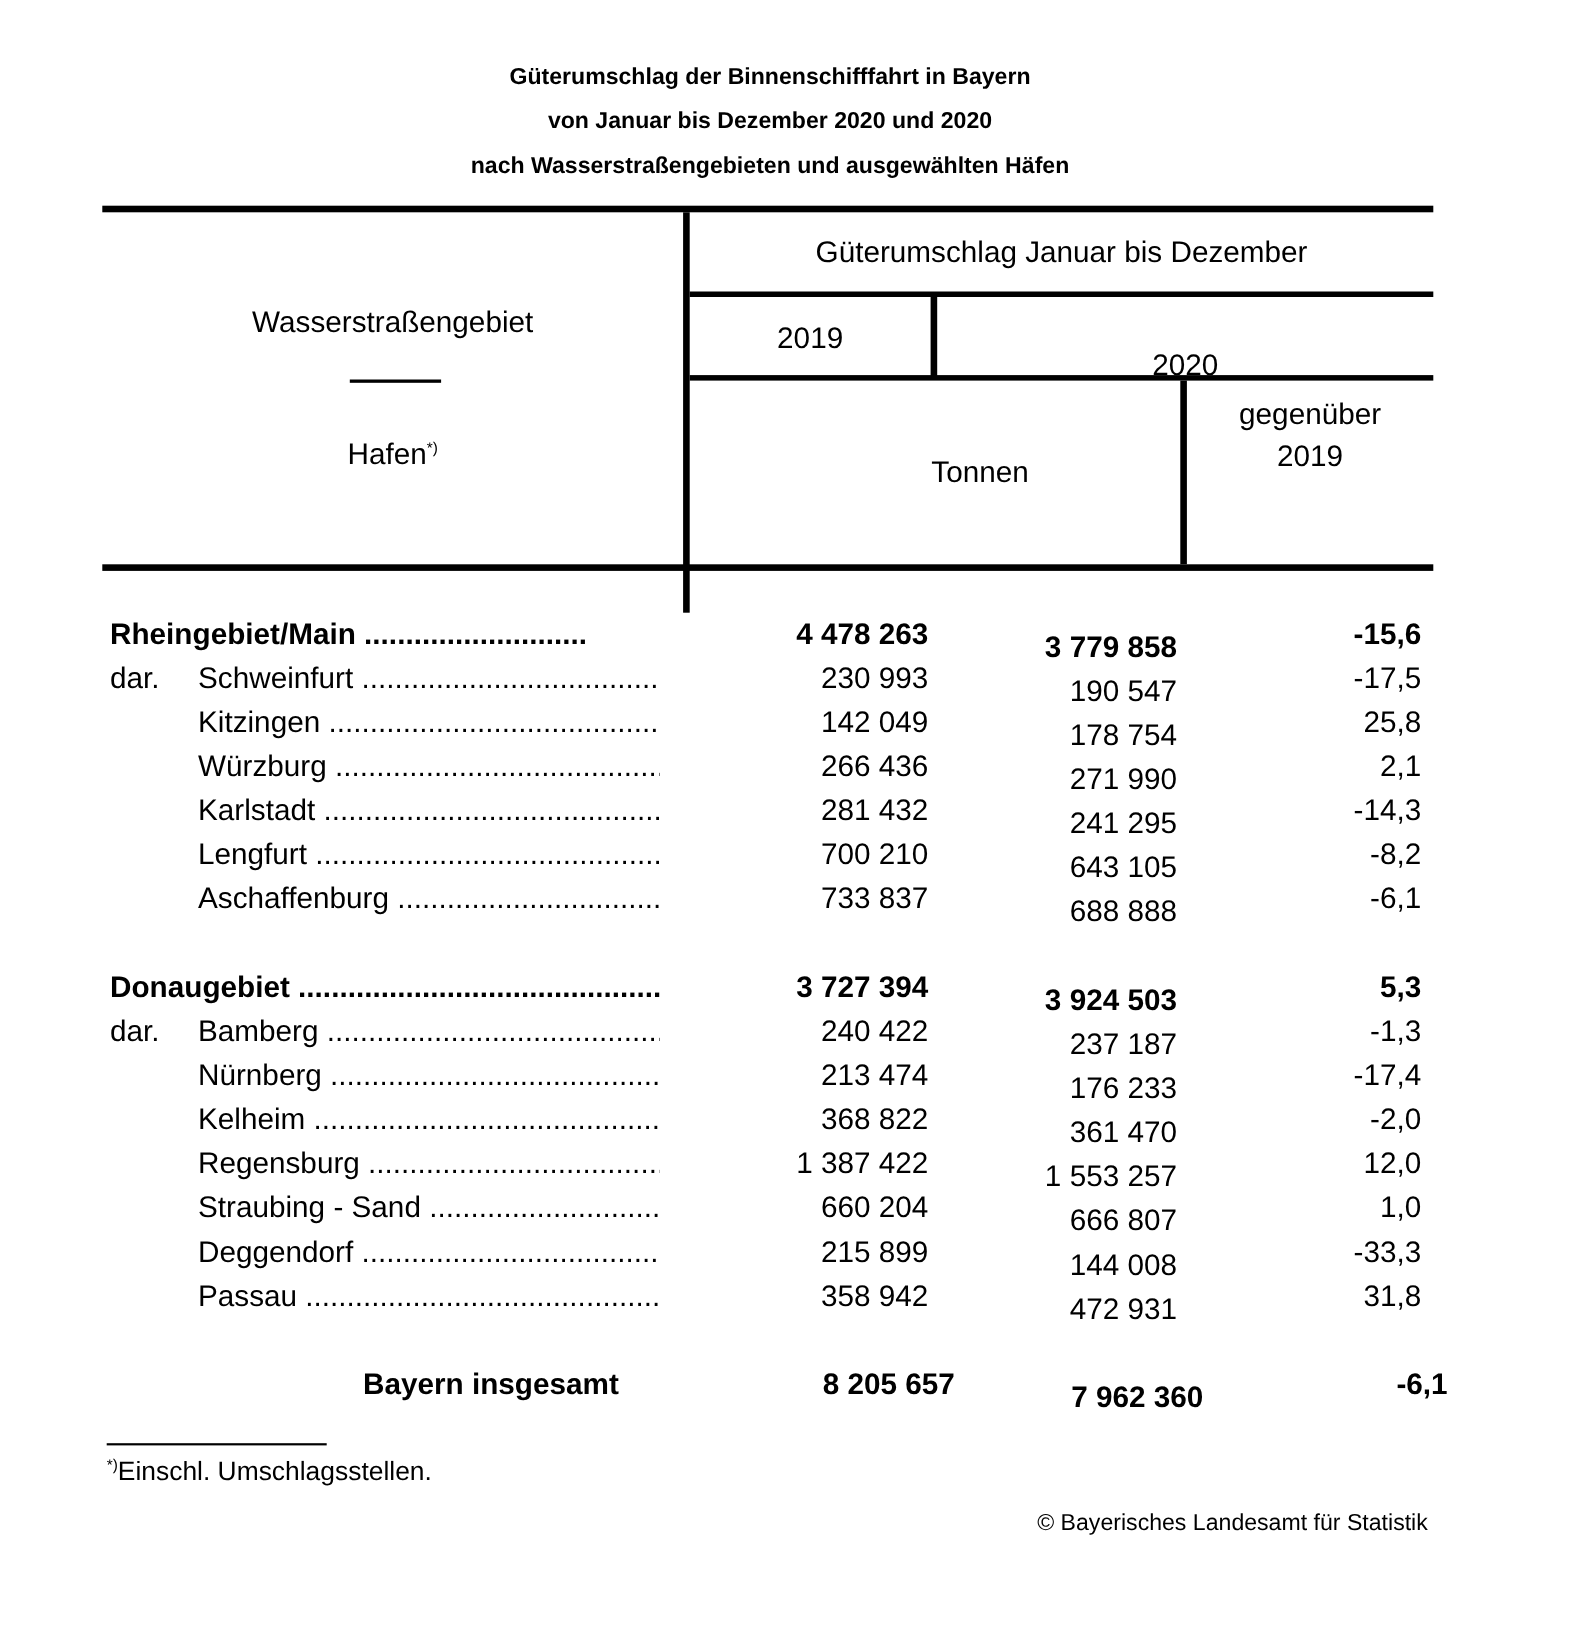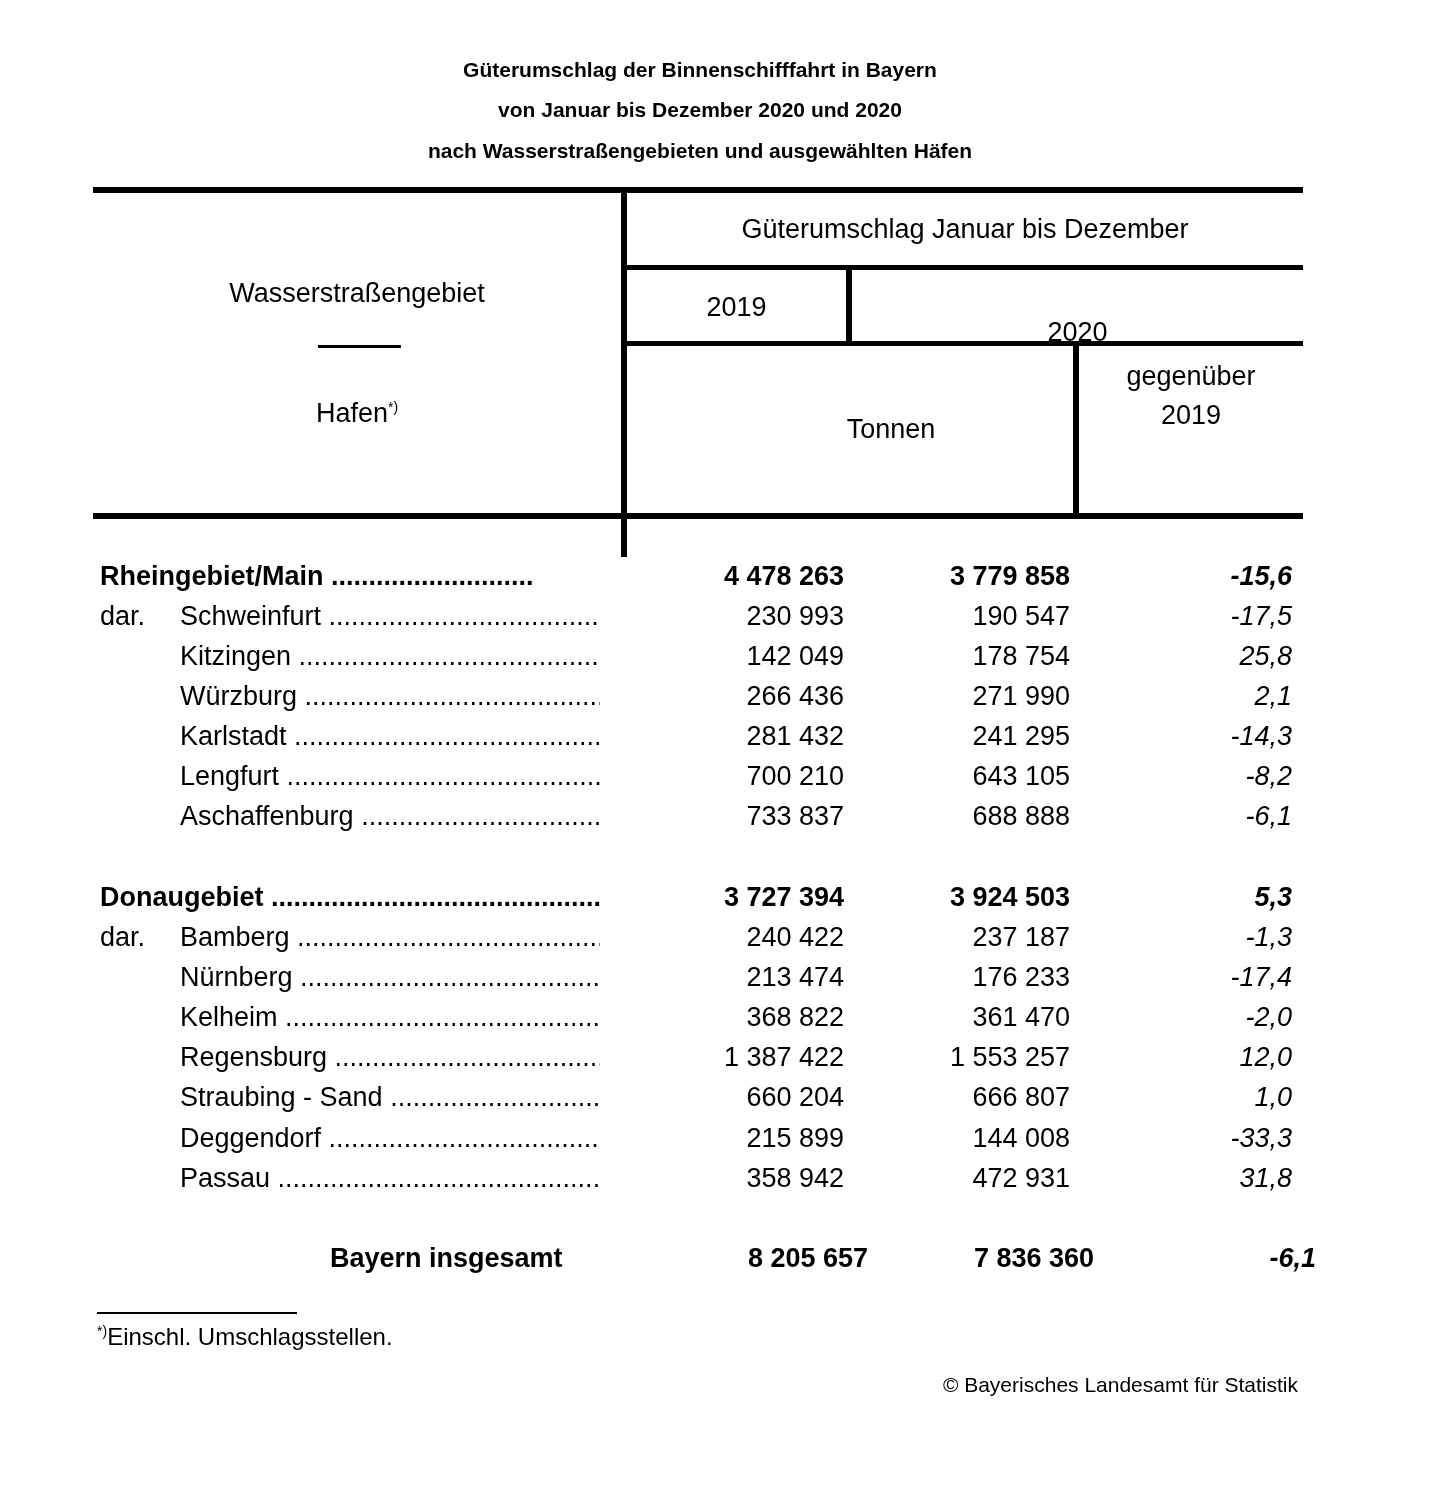--- a/index.html
+++ b/index.html
@@ -7,22 +7,22 @@
          font-family: "Liberation Sans", sans-serif; color: #000; }
   .abs { position: absolute; }
   .title { left: 0; width: 1400px; text-align: center; font-weight: bold; font-size: 21px; }
   .hline { position: absolute; background: #000; }
   .vline { position: absolute; background: #000; }
   .hdr { position: absolute; font-size: 27px; text-align: center; }
   .row { position: absolute; left: 0; width: 1435px; height: 40px; font-size: 27px; }
   .row .dar { position: absolute; left: 100px; top: 0; }
   .row .label { position: absolute; top: 0; white-space: nowrap; overflow: hidden; }
   .row .v19 { position: absolute; right: 591px; top: 0; text-align: right; }
-  .row .v20 { position: absolute; right: 365px; top: 0; text-align: center; }
-  .row .chg { position: absolute; right: 143px; top: 0; text-align: right; font-style: italic; }
+  .row .v20 { position: absolute; right: 365px; top: 12px; text-align: center; }
+  .row .chg { position: absolute; right: 143px; top: 0; text-align: right; }
   .bold { font-weight: bold; }
   .foot { font-size: 24px; }
   sup { font-size: 14px; vertical-align: super; }
 </style>
 </head>
 <body>
 
 <div class="abs title" style="top:58px;">Güterumschlag der Binnenschifffahrt in Bayern</div>
 <div class="abs title" style="top:98px;">von Januar bis Dezember 2020 und 2020</div>
 <div class="abs title" style="top:139px;">nach Wasserstraßengebieten und ausgewählten Häfen</div>
@@ -138,20 +138,20 @@
 <div class="row" style="top:1163px;">
   <span class="label" style="left:180px; width:420px;"><span>Passau</span> ..................................................</span>
   <span class="v19">358 942</span>
   <span class="v20">472 931</span>
   <span class="chg">31,8</span>
 </div>
 
 <div class="row bold" style="top:1243px;padding-left:24px;">
   <span class="label" style="left:330px; width:270px;">Bayern insgesamt</span>
   <span class="v19">8 205 657</span>
-  <span class="v20">7 836 360</span>
+  <span class="v20">7 962 360</span>
   <span class="chg">-6,1</span>
 </div>
 
 <div class="hline" style="left:97px; top:1312px; width:200px; height:2px;"></div>
 <div class="abs foot" style="left:97px; top:1323px;"><sup>*)</sup><span>Einschl. Umschlagsstellen.</span></div>
 
 <div class="abs" style="right:137px; top:1373px; font-size:21px;">© Bayerisches Landesamt für Statistik</div>
 
 </body></html>

